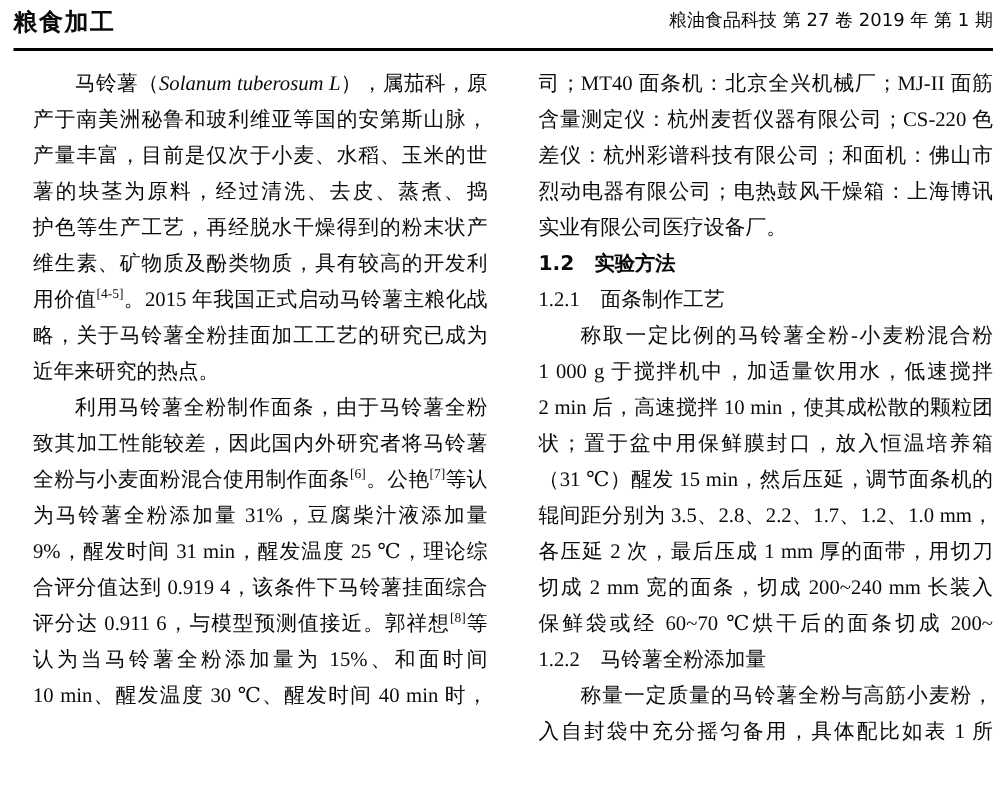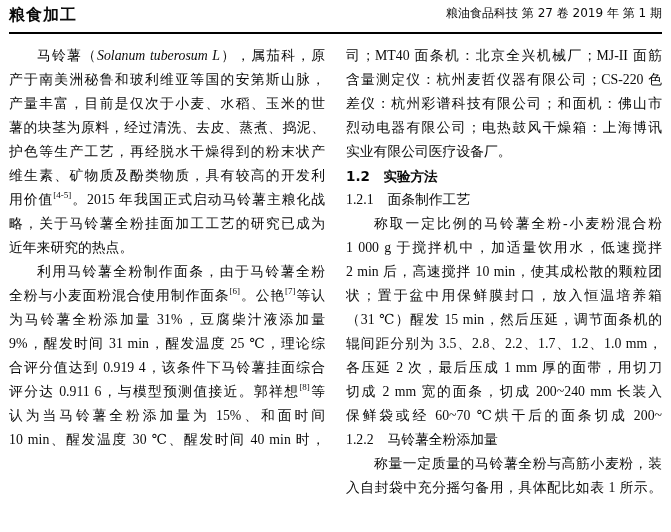--- a/index.html
+++ b/index.html
@@ -55,20 +55,21 @@
     gap: 21px;
   }
   .col { width: 316px; }
   .line {
     font-size: 13.8px;
     line-height: 24px;
     height: 24px;
     overflow: hidden;
     text-align: left;
     white-space: normal;
+    margin-left: 13px;
   }
   .line.just {
     text-align: justify;
     text-align-last: justify;
   }
   .line.ind { text-indent: 28px; }
   .line.h2 {
     font-weight: bold;
     font-family: "DejaVu Sans", "Liberation Sans", sans-serif;
     font-size: 13.5px;
@@ -94,20 +95,21 @@
         <div class="line just ind"><span>马铃薯（</span><i>Solanum tuberosum L</i><span>），属茄科，原</span></div>
         <div class="line just"><span>产于南美洲秘鲁和玻利维亚等国的安第斯山脉，</span></div>
         <div class="line just"><span>产量丰富，目前是仅次于小麦、水稻、玉米的世</span></div>
         <div class="line just"><span>薯的块茎为原料，经过清洗、去皮、蒸煮、捣泥、</span></div>
         <div class="line just"><span>护色等生产工艺，再经脱水干燥得到的粉末状产</span></div>
         <div class="line just"><span>维生素、矿物质及酚类物质，具有较高的开发利</span></div>
         <div class="line just"><span>用价值</span><sup>[4-5]</sup><span>。2015 年我国正式启动马铃薯主粮化战</span></div>
         <div class="line just"><span>略，关于马铃薯全粉挂面加工工艺的研究已成为</span></div>
         <div class="line"><span>近年来研究的热点。</span></div>
         <div class="line just ind"><span>利用马铃薯全粉制作面条，由于马铃薯全粉</span></div>
+        <div class="line just"><span>致其加工性能较差，因此国内外研究者将马铃薯</span></div>
         <div class="line just"><span>全粉与小麦面粉混合使用制作面条</span><sup>[6]</sup><span>。公艳</span><sup>[7]</sup><span>等认</span></div>
         <div class="line just"><span>为马铃薯全粉添加量 31%，豆腐柴汁液添加量</span></div>
         <div class="line just"><span>9%，醒发时间 31 min，醒发温度 25 ℃，理论综</span></div>
         <div class="line just"><span>合评分值达到 0.919 4，该条件下马铃薯挂面综合</span></div>
         <div class="line just"><span>评分达 0.911 6，与模型预测值接近。郭祥想</span><sup>[8]</sup><span>等</span></div>
         <div class="line just"><span>认为当马铃薯全粉添加量为 15%、和面时间</span></div>
         <div class="line just"><span>10 min、醒发温度 30 ℃、醒发时间 40 min 时，</span></div>
       </div>
     <div class="col" id="right-column">
         <div class="line just"><span>司；MT40 面条机：北京全兴机械厂；MJ-II 面筋</span></div>

